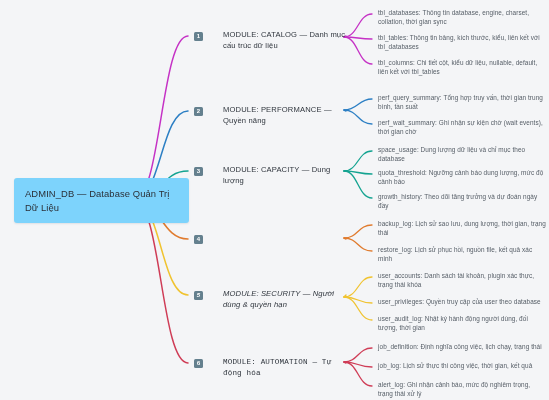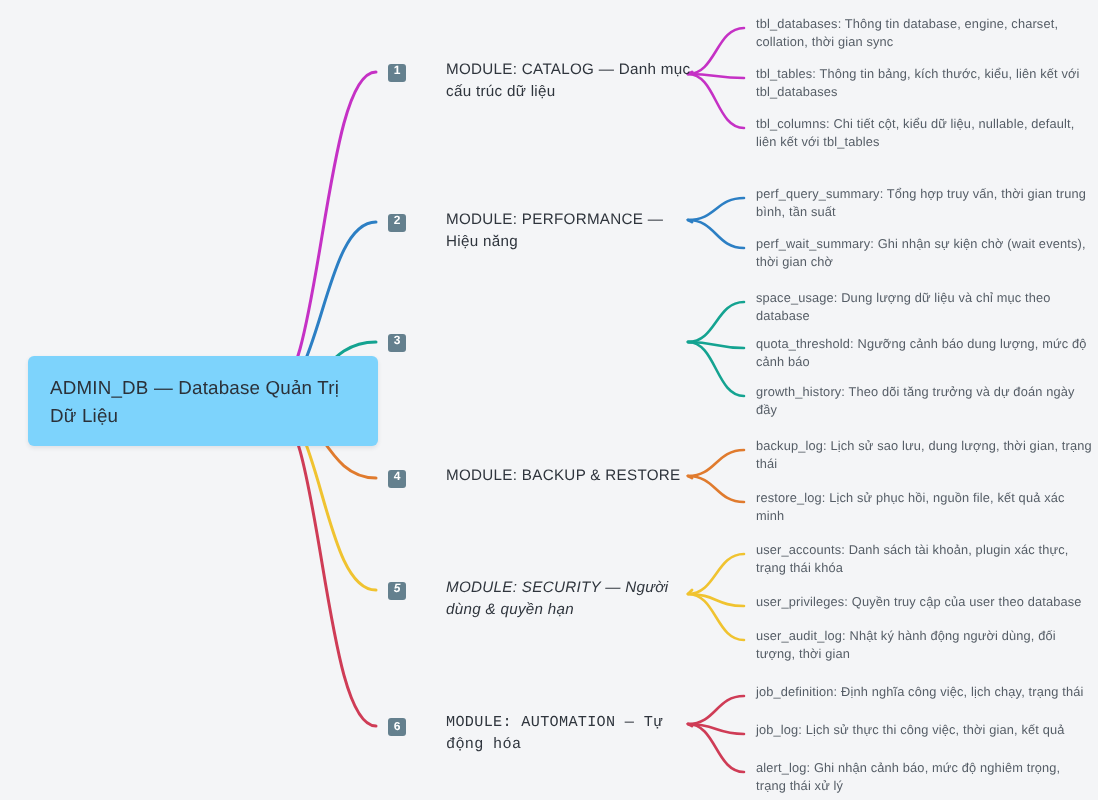--- a/index.html
+++ b/index.html
@@ -134,43 +134,43 @@
         <div class="leaf-label">tbl_databases: Thông tin database, engine, charset, collation, thời gian sync</div>
       </div>
       <div class="node leaf-node" style="left: 378px; top: 33px;">
         <div class="leaf-label">tbl_tables: Thông tin bảng, kích thước, kiểu, liên kết với tbl_databases</div>
       </div>
       <div class="node leaf-node" style="left: 378px; top: 58px;">
         <div class="leaf-label">tbl_columns: Chi tiết cột, kiểu dữ liệu, nullable, default, liên kết với tbl_tables</div>
       </div>
       <div class="node module-node" style="left: 194px; top: 105px;">
         <span class="module-badge" style="background: rgb(100, 128, 142);">2</span>
-        <span class="module-label">MODULE: PERFORMANCE — Hiệu năng</span>
+        <span class="module-label">MODULE: PERFORMANCE — Quyền năng</span>
       </div>
       <div class="node leaf-node" style="left: 378px; top: 93px;">
         <div class="leaf-label">perf_query_summary: Tổng hợp truy vấn, thời gian trung bình, tần suất</div>
       </div>
       <div class="node leaf-node" style="left: 378px; top: 118px;">
         <div class="leaf-label">perf_wait_summary: Ghi nhận sự kiện chờ (wait events), thời gian chờ</div>
       </div>
       <div class="node module-node" style="left: 194px; top: 165px;">
         <span class="module-badge" style="background: rgb(100, 128, 142);">3</span>
+        <span class="module-label">MODULE: CAPACITY — Dung lượng</span>
       </div>
       <div class="node leaf-node" style="left: 378px; top: 145px;">
         <div class="leaf-label">space_usage: Dung lượng dữ liệu và chỉ mục theo database</div>
       </div>
       <div class="node leaf-node" style="left: 378px; top: 168px;">
         <div class="leaf-label">quota_threshold: Ngưỡng cảnh báo dung lượng, mức độ cảnh báo</div>
       </div>
       <div class="node leaf-node" style="left: 378px; top: 192px;">
         <div class="leaf-label">growth_history: Theo dõi tăng trưởng và dự đoán ngày đầy</div>
       </div>
       <div class="node module-node" style="left: 194px; top: 233px;">
         <span class="module-badge" style="background: rgb(100, 128, 142);">4</span>
-        <span class="module-label">MODULE: BACKUP &amp; RESTORE</span>
       </div>
       <div class="node leaf-node" style="left: 378px; top: 219px;">
         <div class="leaf-label">backup_log: Lịch sử sao lưu, dung lượng, thời gian, trạng thái</div>
       </div>
       <div class="node leaf-node" style="left: 378px; top: 245px;">
         <div class="leaf-label">restore_log: Lịch sử phục hồi, nguồn file, kết quả xác minh</div>
       </div>
       <div class="node module-node" style="left: 194px; top: 289px; font-style: italic;">
         <span class="module-badge" style="background: rgb(100, 128, 142);">5</span>
         <span class="module-label">MODULE: SECURITY — Người dùng &amp; quyền hạn</span>

